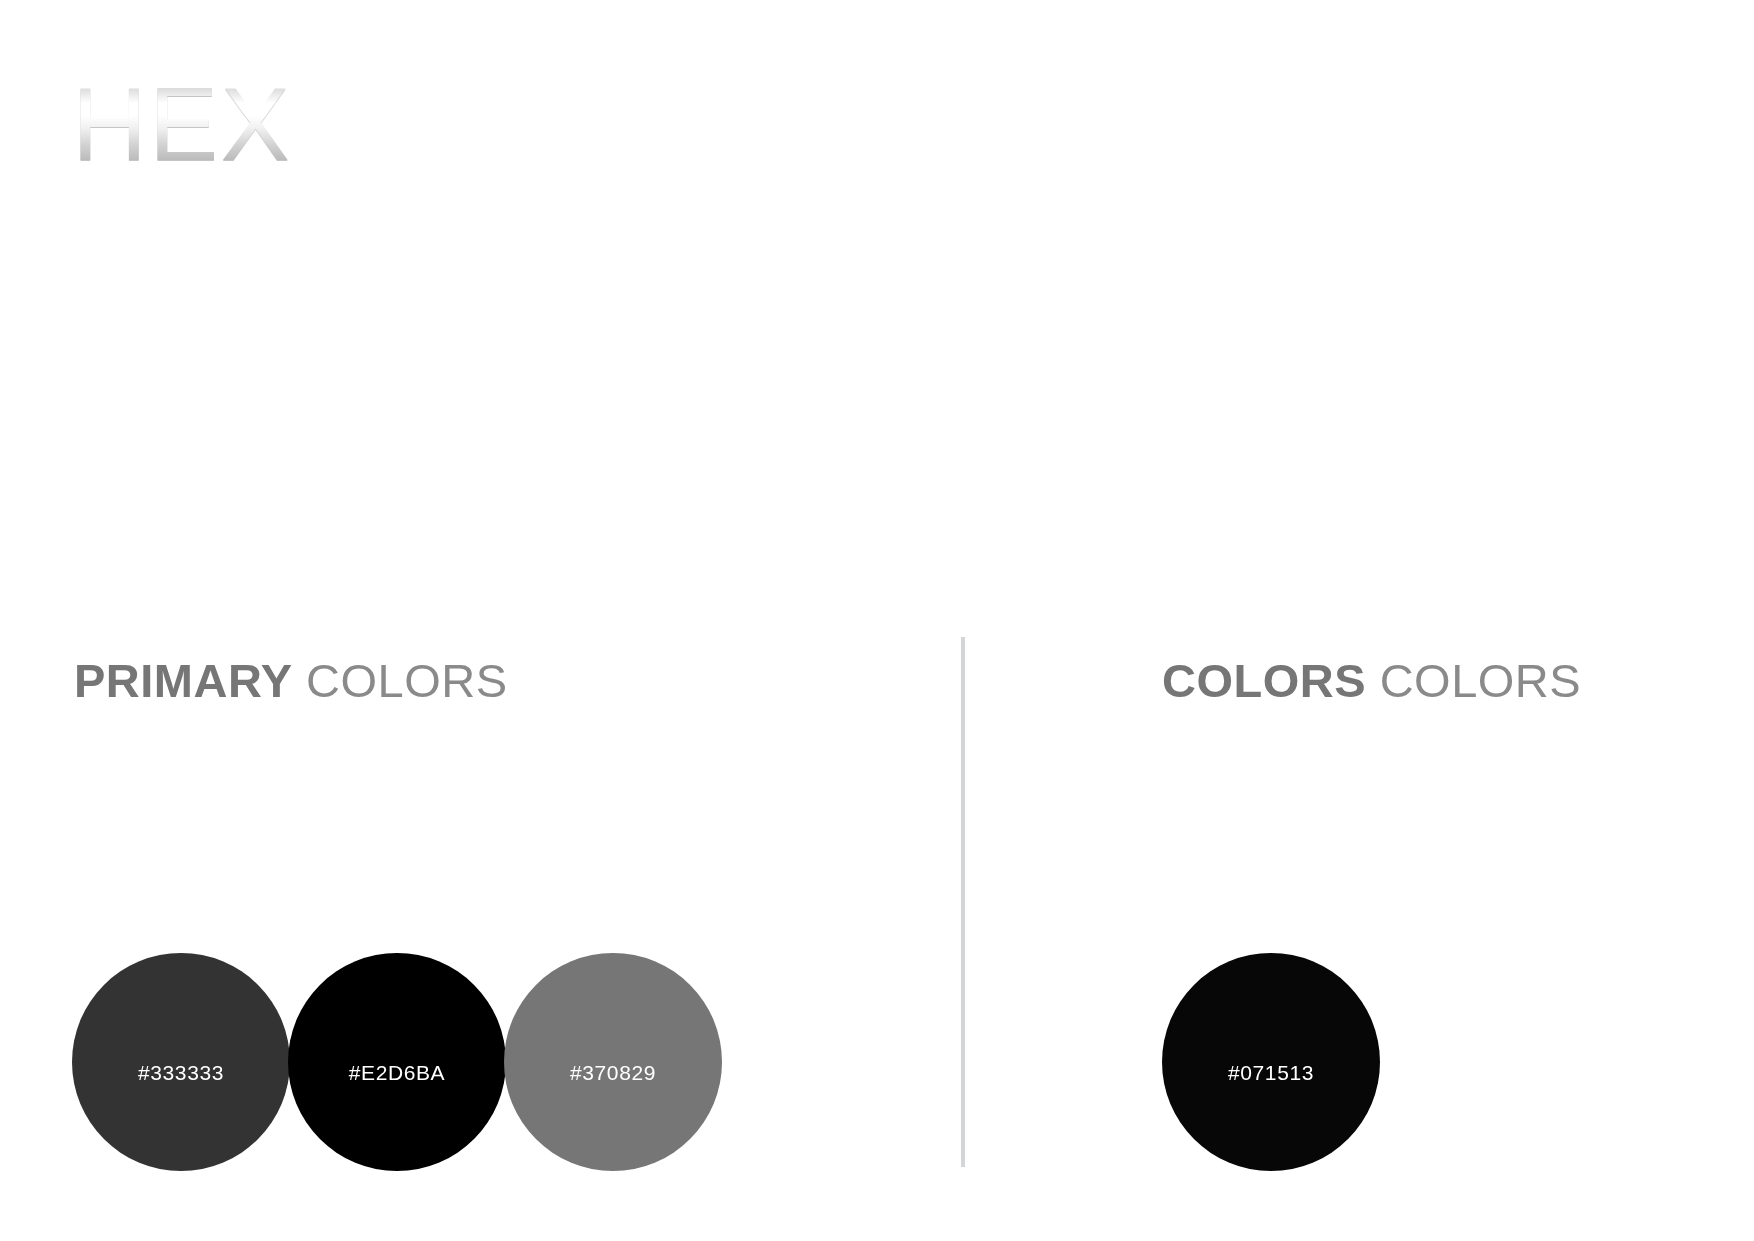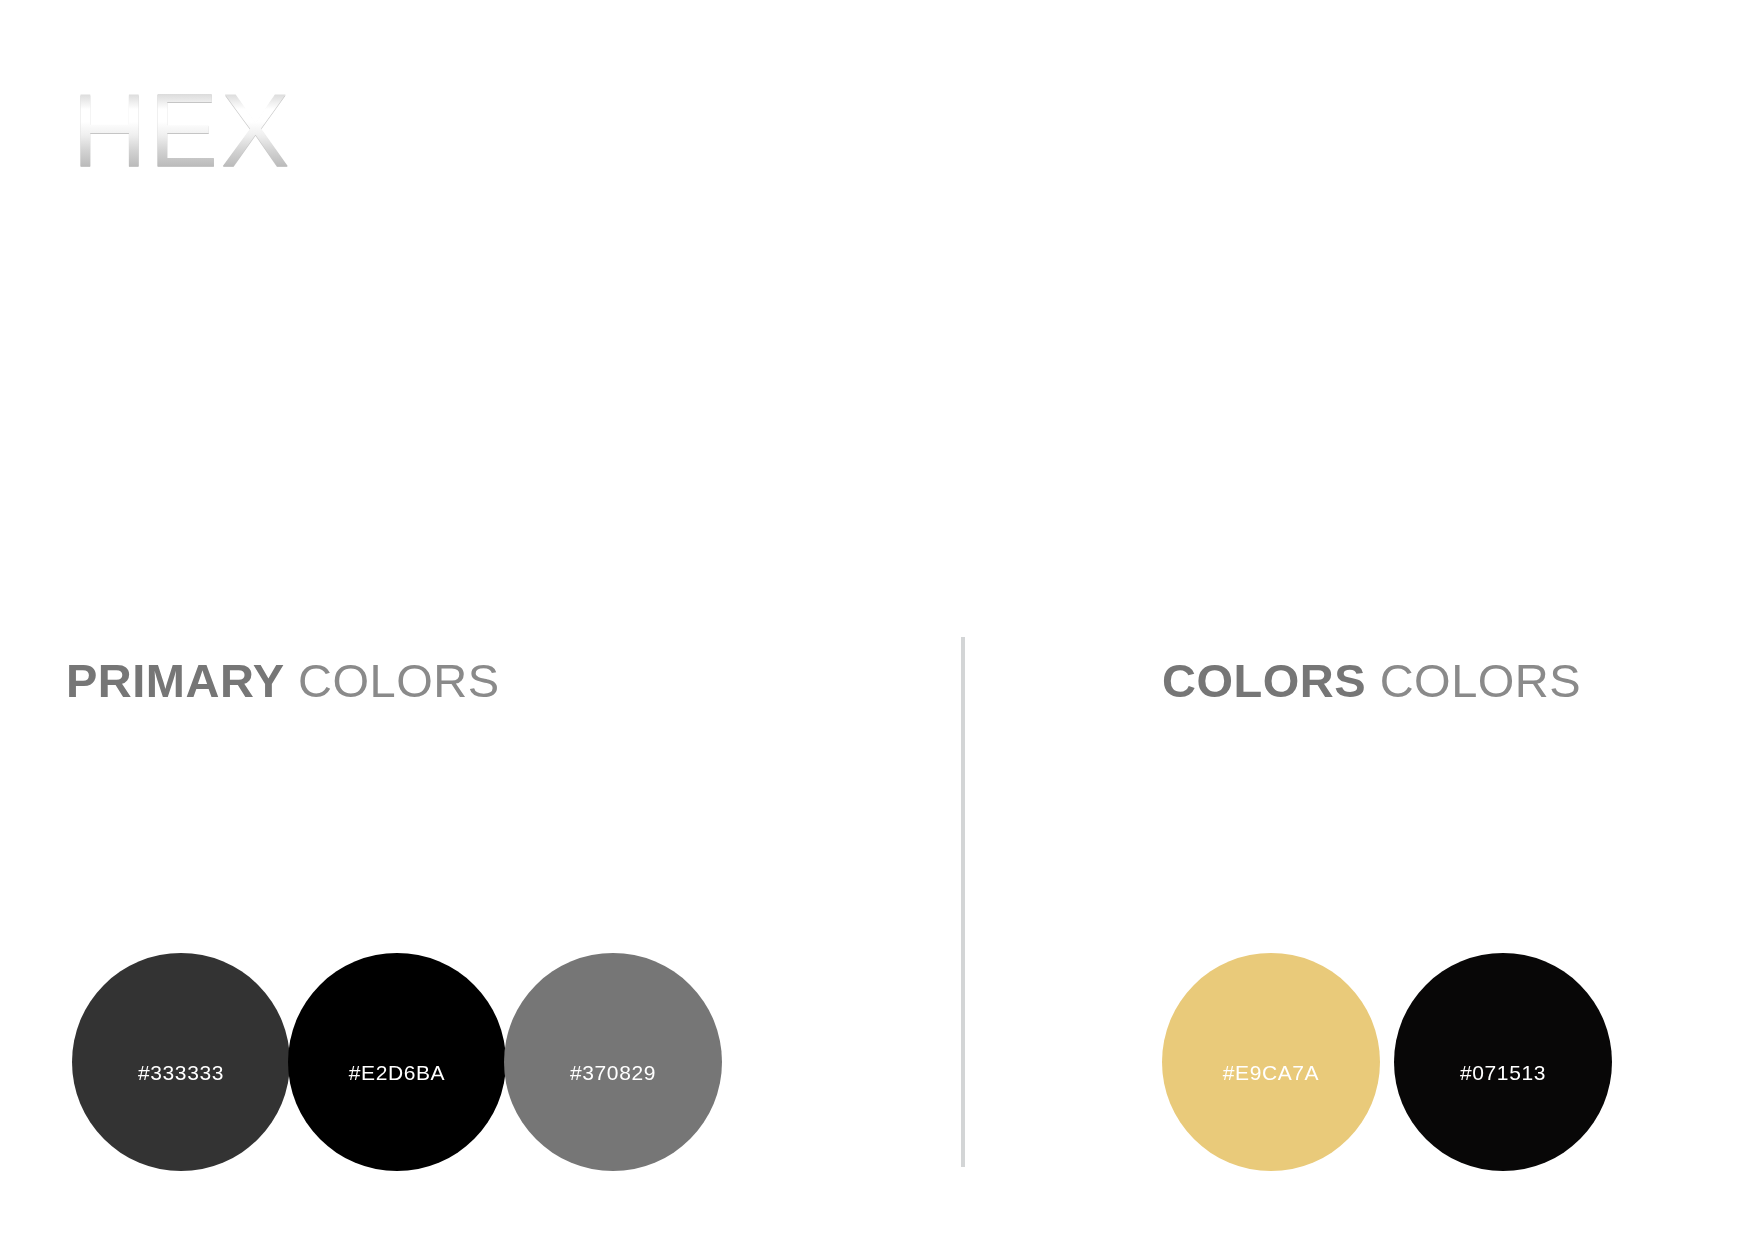--- a/index.html
+++ b/index.html
@@ -14,21 +14,21 @@
     position: relative;
     overflow: hidden;
     font-family: "Liberation Sans", sans-serif;
     -webkit-font-smoothing: antialiased;
   }
 
   
   .hex-title {
     position: absolute;
     left: 72px;
-    top: 78px;
+    top: 72px;
     font-size: 104px;
     line-height: 104px;
     font-weight: 400;
     letter-spacing: 2px;
     font-family: "Liberation Sans", sans-serif;
     background: linear-gradient(
         to bottom,
         #8d8d8d 0%,
         #a8a8a8 6%,
         #d8d8d8 14%,
@@ -59,21 +59,21 @@
     letter-spacing: 0.5px;
   }
   .section-heading .strong {
     font-weight: 700;
     color: #767676;
   }
   .section-heading .light {
     font-weight: 300;
     color: #8a8a8a;
   }
-  #heading-primary { left: 66px; }
+  #heading-primary { left: 74px; }
   #heading-accent  { left: 1162px; }
 
   
   .divider {
     position: absolute;
     left: 961px;
     top: 637px;
     width: 4px;
     height: 530px;
     background: #d3d5d6;
@@ -131,20 +131,17 @@
     <span class="swatch-label">#E2D6BA</span>
   </div>
 
   <div class="swatch" style="background-color: rgb(118, 118, 118);">
     <span class="swatch-label">#370829</span>
   </div>
 </div>
 
 <div class="swatch-row" id="row-accent">
 
-  <div class="swatch" style="background-color: rgb(233, 202, 122);">
-    <span class="swatch-label">#E9CA7A</span>
-  </div>
 
   <div class="swatch" style="background-color: rgb(8, 7, 7);">
     <span class="swatch-label">#071513</span>
   </div>
 </div>
 
 </body></html>

